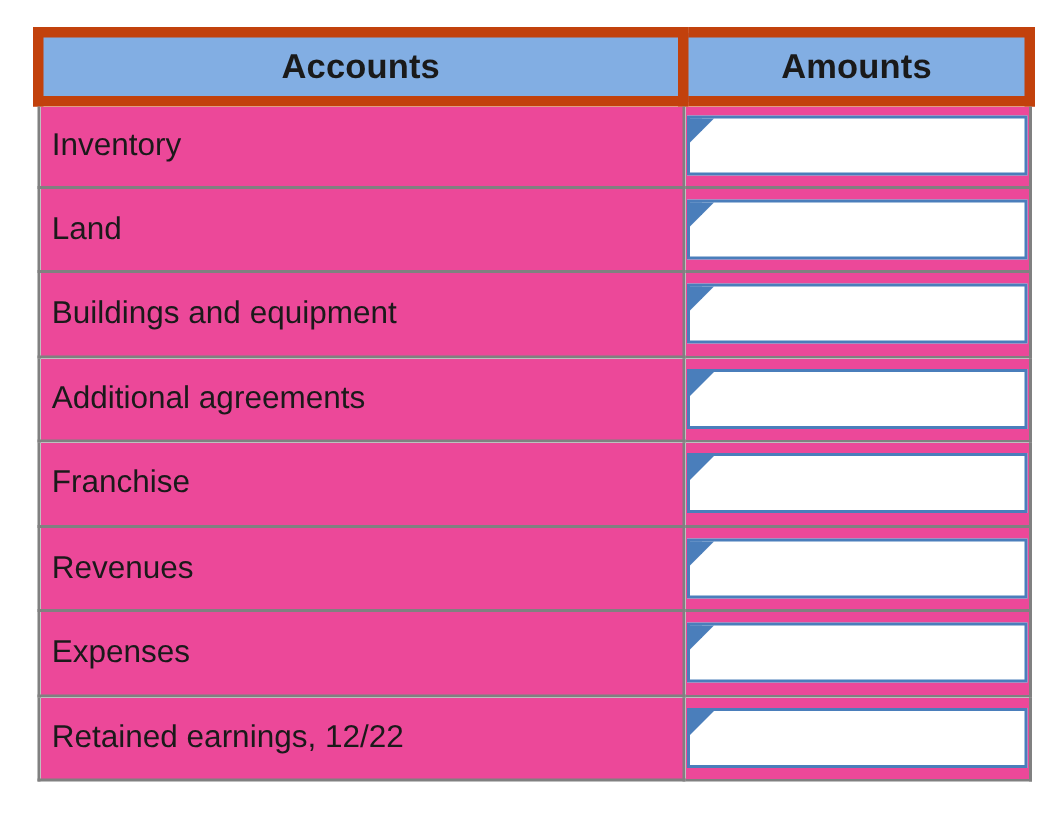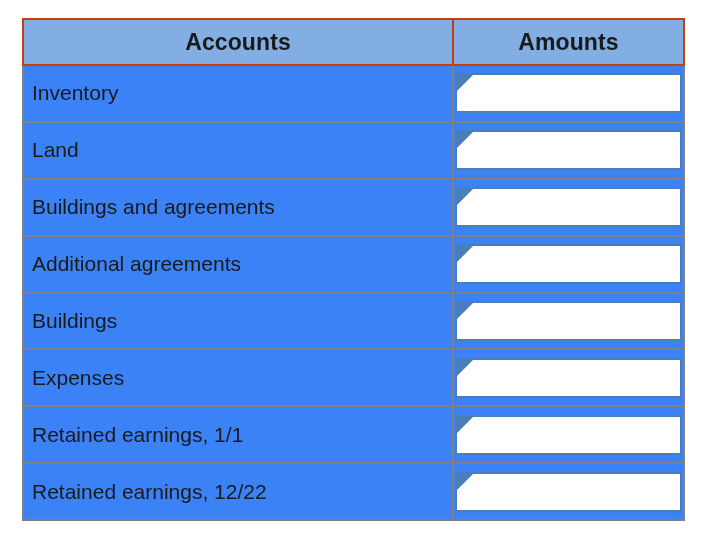--- a/index.html
+++ b/index.html
@@ -31,35 +31,35 @@
     width: 661px;
     height: 503px;
   }
 
   table.acct-table col.col-accounts { width: 430px; }
   table.acct-table col.col-amounts  { width: 231px; }
 
   
   thead th {
     background: #82aee3;
-    border: 2px solid #c2410c;
+    border: 7px solid #c2410c;
     color: #1a1a1a;
     font-size: 23px;
     font-weight: bold;
     text-align: center;
     height: 46px;
     padding: 0 6px;
     box-sizing: border-box;
     letter-spacing: 0.1px;
   }
 
   
   tbody td {
     border: 2px solid #808080;
-    background: #3b82f6;
+    background: #ec4899;
     height: 46px;
     padding: 0;
     box-sizing: border-box;
     vertical-align: middle;
   }
 
   td.account-cell {
     padding: 0 8px;
     font-size: 21px;
     color: #1a1a1a;
@@ -142,57 +142,57 @@
         <tr>
           <td class="account-cell">Land</td>
           <td class="amount-cell">
             <div class="amount-input-wrap">
               <input type="text" class="amount-input" value="" placeholder="" style="">
               <span class="corner-marker"></span>
             </div>
           </td>
         </tr>
         <tr>
-          <td class="account-cell">Buildings and agreements</td>
+          <td class="account-cell">Buildings and equipment</td>
           <td class="amount-cell">
             <div class="amount-input-wrap">
               <input type="text" class="amount-input" value="" placeholder="" style="">
               <span class="corner-marker"></span>
             </div>
           </td>
         </tr>
         <tr>
           <td class="account-cell">Additional agreements</td>
           <td class="amount-cell">
             <div class="amount-input-wrap">
               <input type="text" class="amount-input" value="" placeholder="" style="">
               <span class="corner-marker"></span>
             </div>
           </td>
         </tr>
         <tr>
-          <td class="account-cell">Buildings</td>
+          <td class="account-cell">Franchise</td>
+          <td class="amount-cell">
+            <div class="amount-input-wrap">
+              <input type="text" class="amount-input" value="" placeholder="" style="">
+              <span class="corner-marker"></span>
+            </div>
+          </td>
+        </tr>
+        <tr>
+          <td class="account-cell">Revenues</td>
           <td class="amount-cell">
             <div class="amount-input-wrap">
               <input type="text" class="amount-input" value="" placeholder="" style="">
               <span class="corner-marker"></span>
             </div>
           </td>
         </tr>
         <tr>
           <td class="account-cell">Expenses</td>
-          <td class="amount-cell">
-            <div class="amount-input-wrap">
-              <input type="text" class="amount-input" value="" placeholder="" style="">
-              <span class="corner-marker"></span>
-            </div>
-          </td>
-        </tr>
-        <tr>
-          <td class="account-cell">Retained earnings, 1/1</td>
           <td class="amount-cell">
             <div class="amount-input-wrap">
               <input type="text" class="amount-input" value="" placeholder="" style="">
               <span class="corner-marker"></span>
             </div>
           </td>
         </tr>
         <tr>
           <td class="account-cell">Retained earnings, 12/22</td>
           <td class="amount-cell">

